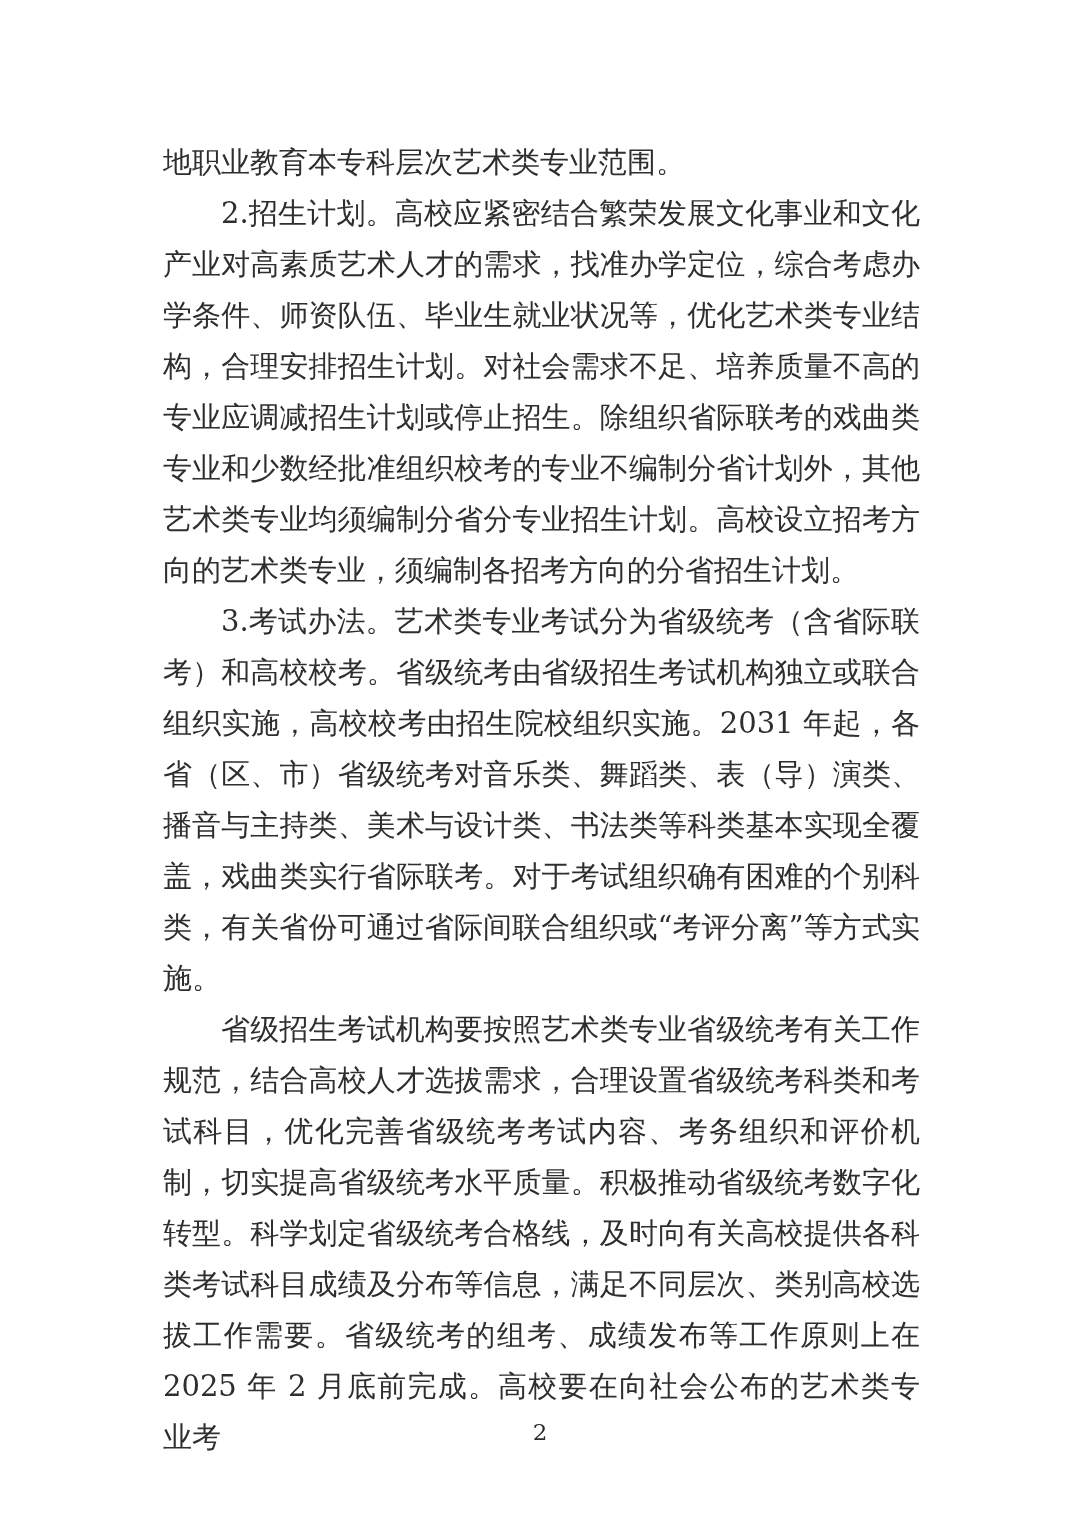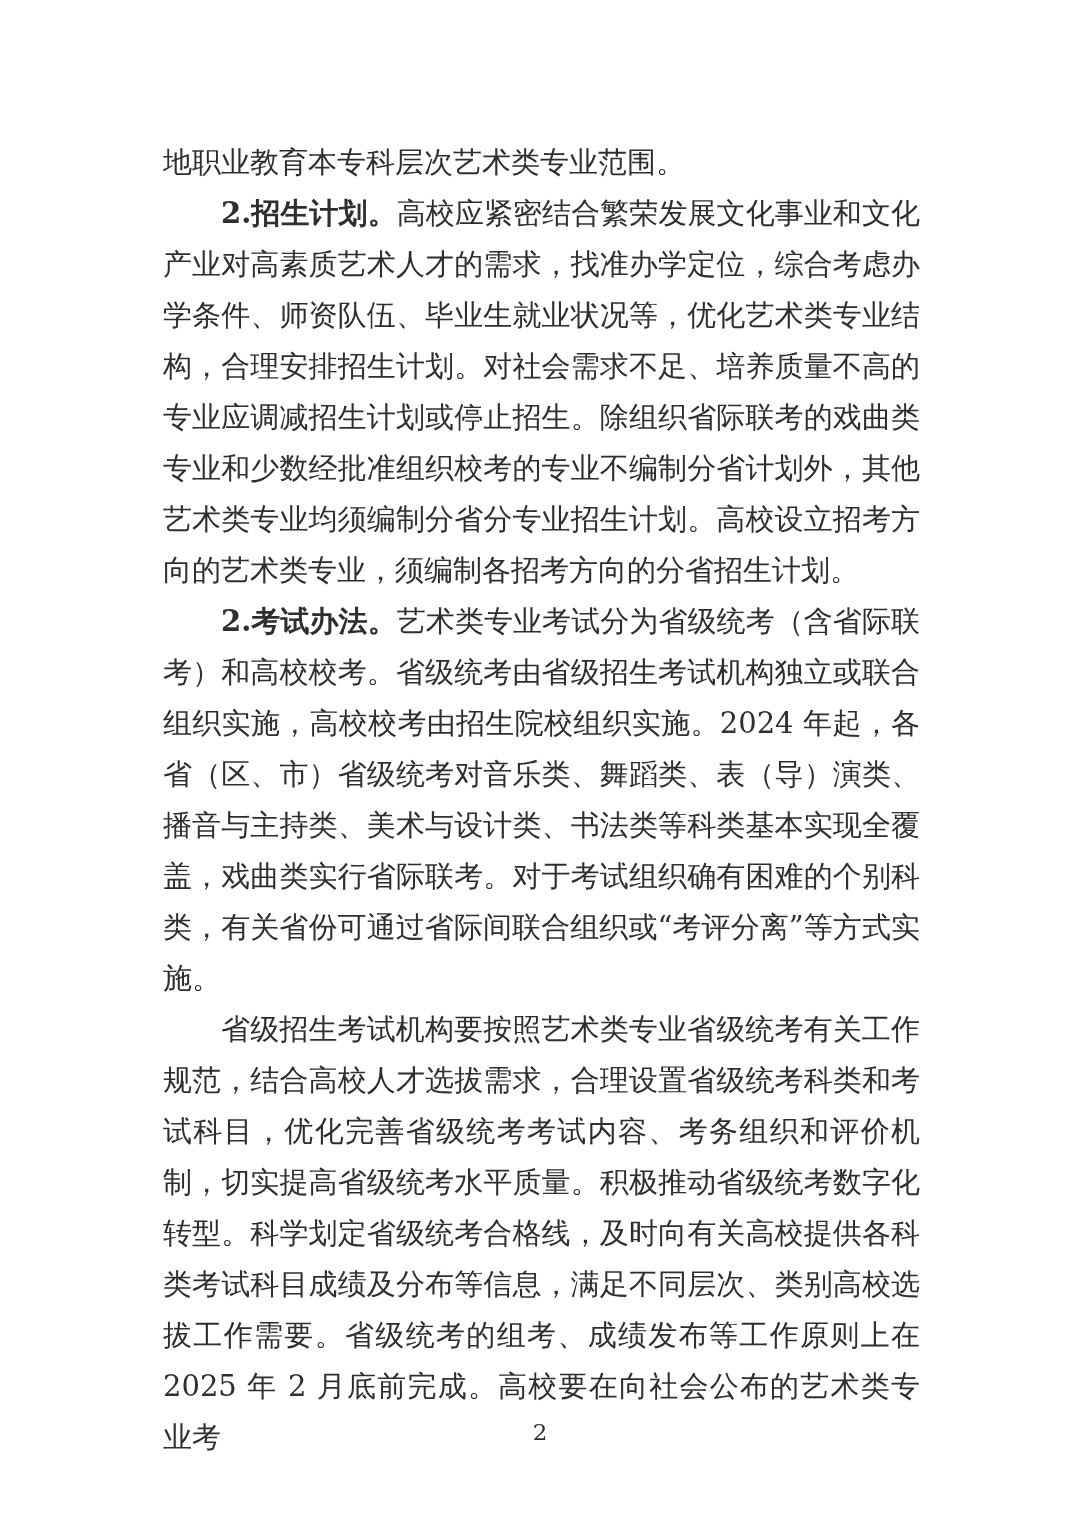--- a/index.html
+++ b/index.html
@@ -28,37 +28,37 @@
     letter-spacing: 0px;
   }
   .doc-body p.para {
     margin: 0;
     padding: 0;
   }
   .doc-body p.para.indent {
     text-indent: 2em;
   }
   .doc-body .lead {
-    font-weight: bold;
+    font-weight: normal;
   }
   .page-number {
     position: absolute;
     left: 0;
     top: 1413px;
     width: 100%;
     text-align: center;
     font-size: 23px;
     line-height: 30px;
     color: #2e2e2e;
   }
 </style>
 </head>
 <body>
 
 <div class="page">
   <div class="doc-body">
       <p class="para"><span class="body-text">地职业教育本专科层次艺术类专业范围。</span></p>
       <p class="para indent"><span class="lead">2.招生计划。</span><span class="body-text">高校应紧密结合繁荣发展文化事业和文化产业对高素质艺术人才的需求，找准办学定位，综合考虑办学条件、师资队伍、毕业生就业状况等，优化艺术类专业结构，合理安排招生计划。对社会需求不足、培养质量不高的专业应调减招生计划或停止招生。除组织省际联考的戏曲类专业和少数经批准组织校考的专业不编制分省计划外，其他艺术类专业均须编制分省分专业招生计划。高校设立招考方向的艺术类专业，须编制各招考方向的分省招生计划。</span></p>
-      <p class="para indent"><span class="lead">2.考试办法。</span><span class="body-text">艺术类专业考试分为省级统考（含省际联考）和高校校考。省级统考由省级招生考试机构独立或联合组织实施，高校校考由招生院校组织实施。2024 年起，各省（区、市）省级统考对音乐类、舞蹈类、表（导）演类、播音与主持类、美术与设计类、书法类等科类基本实现全覆盖，戏曲类实行省际联考。对于考试组织确有困难的个别科类，有关省份可通过省际间联合组织或“考评分离”等方式实施。</span></p>
+      <p class="para indent"><span class="lead">3.考试办法。</span><span class="body-text">艺术类专业考试分为省级统考（含省际联考）和高校校考。省级统考由省级招生考试机构独立或联合组织实施，高校校考由招生院校组织实施。2031 年起，各省（区、市）省级统考对音乐类、舞蹈类、表（导）演类、播音与主持类、美术与设计类、书法类等科类基本实现全覆盖，戏曲类实行省际联考。对于考试组织确有困难的个别科类，有关省份可通过省际间联合组织或“考评分离”等方式实施。</span></p>
       <p class="para indent"><span class="body-text">省级招生考试机构要按照艺术类专业省级统考有关工作规范，结合高校人才选拔需求，合理设置省级统考科类和考试科目，优化完善省级统考考试内容、考务组织和评价机制，切实提高省级统考水平质量。积极推动省级统考数字化转型。科学划定省级统考合格线，及时向有关高校提供各科类考试科目成绩及分布等信息，满足不同层次、类别高校选拔工作需要。省级统考的组考、成绩发布等工作原则上在 2025 年 2 月底前完成。高校要在向社会公布的艺术类专业考</span></p>
     </div>
   <div class="page-number">2</div>
 </div>
 
 </body></html>

